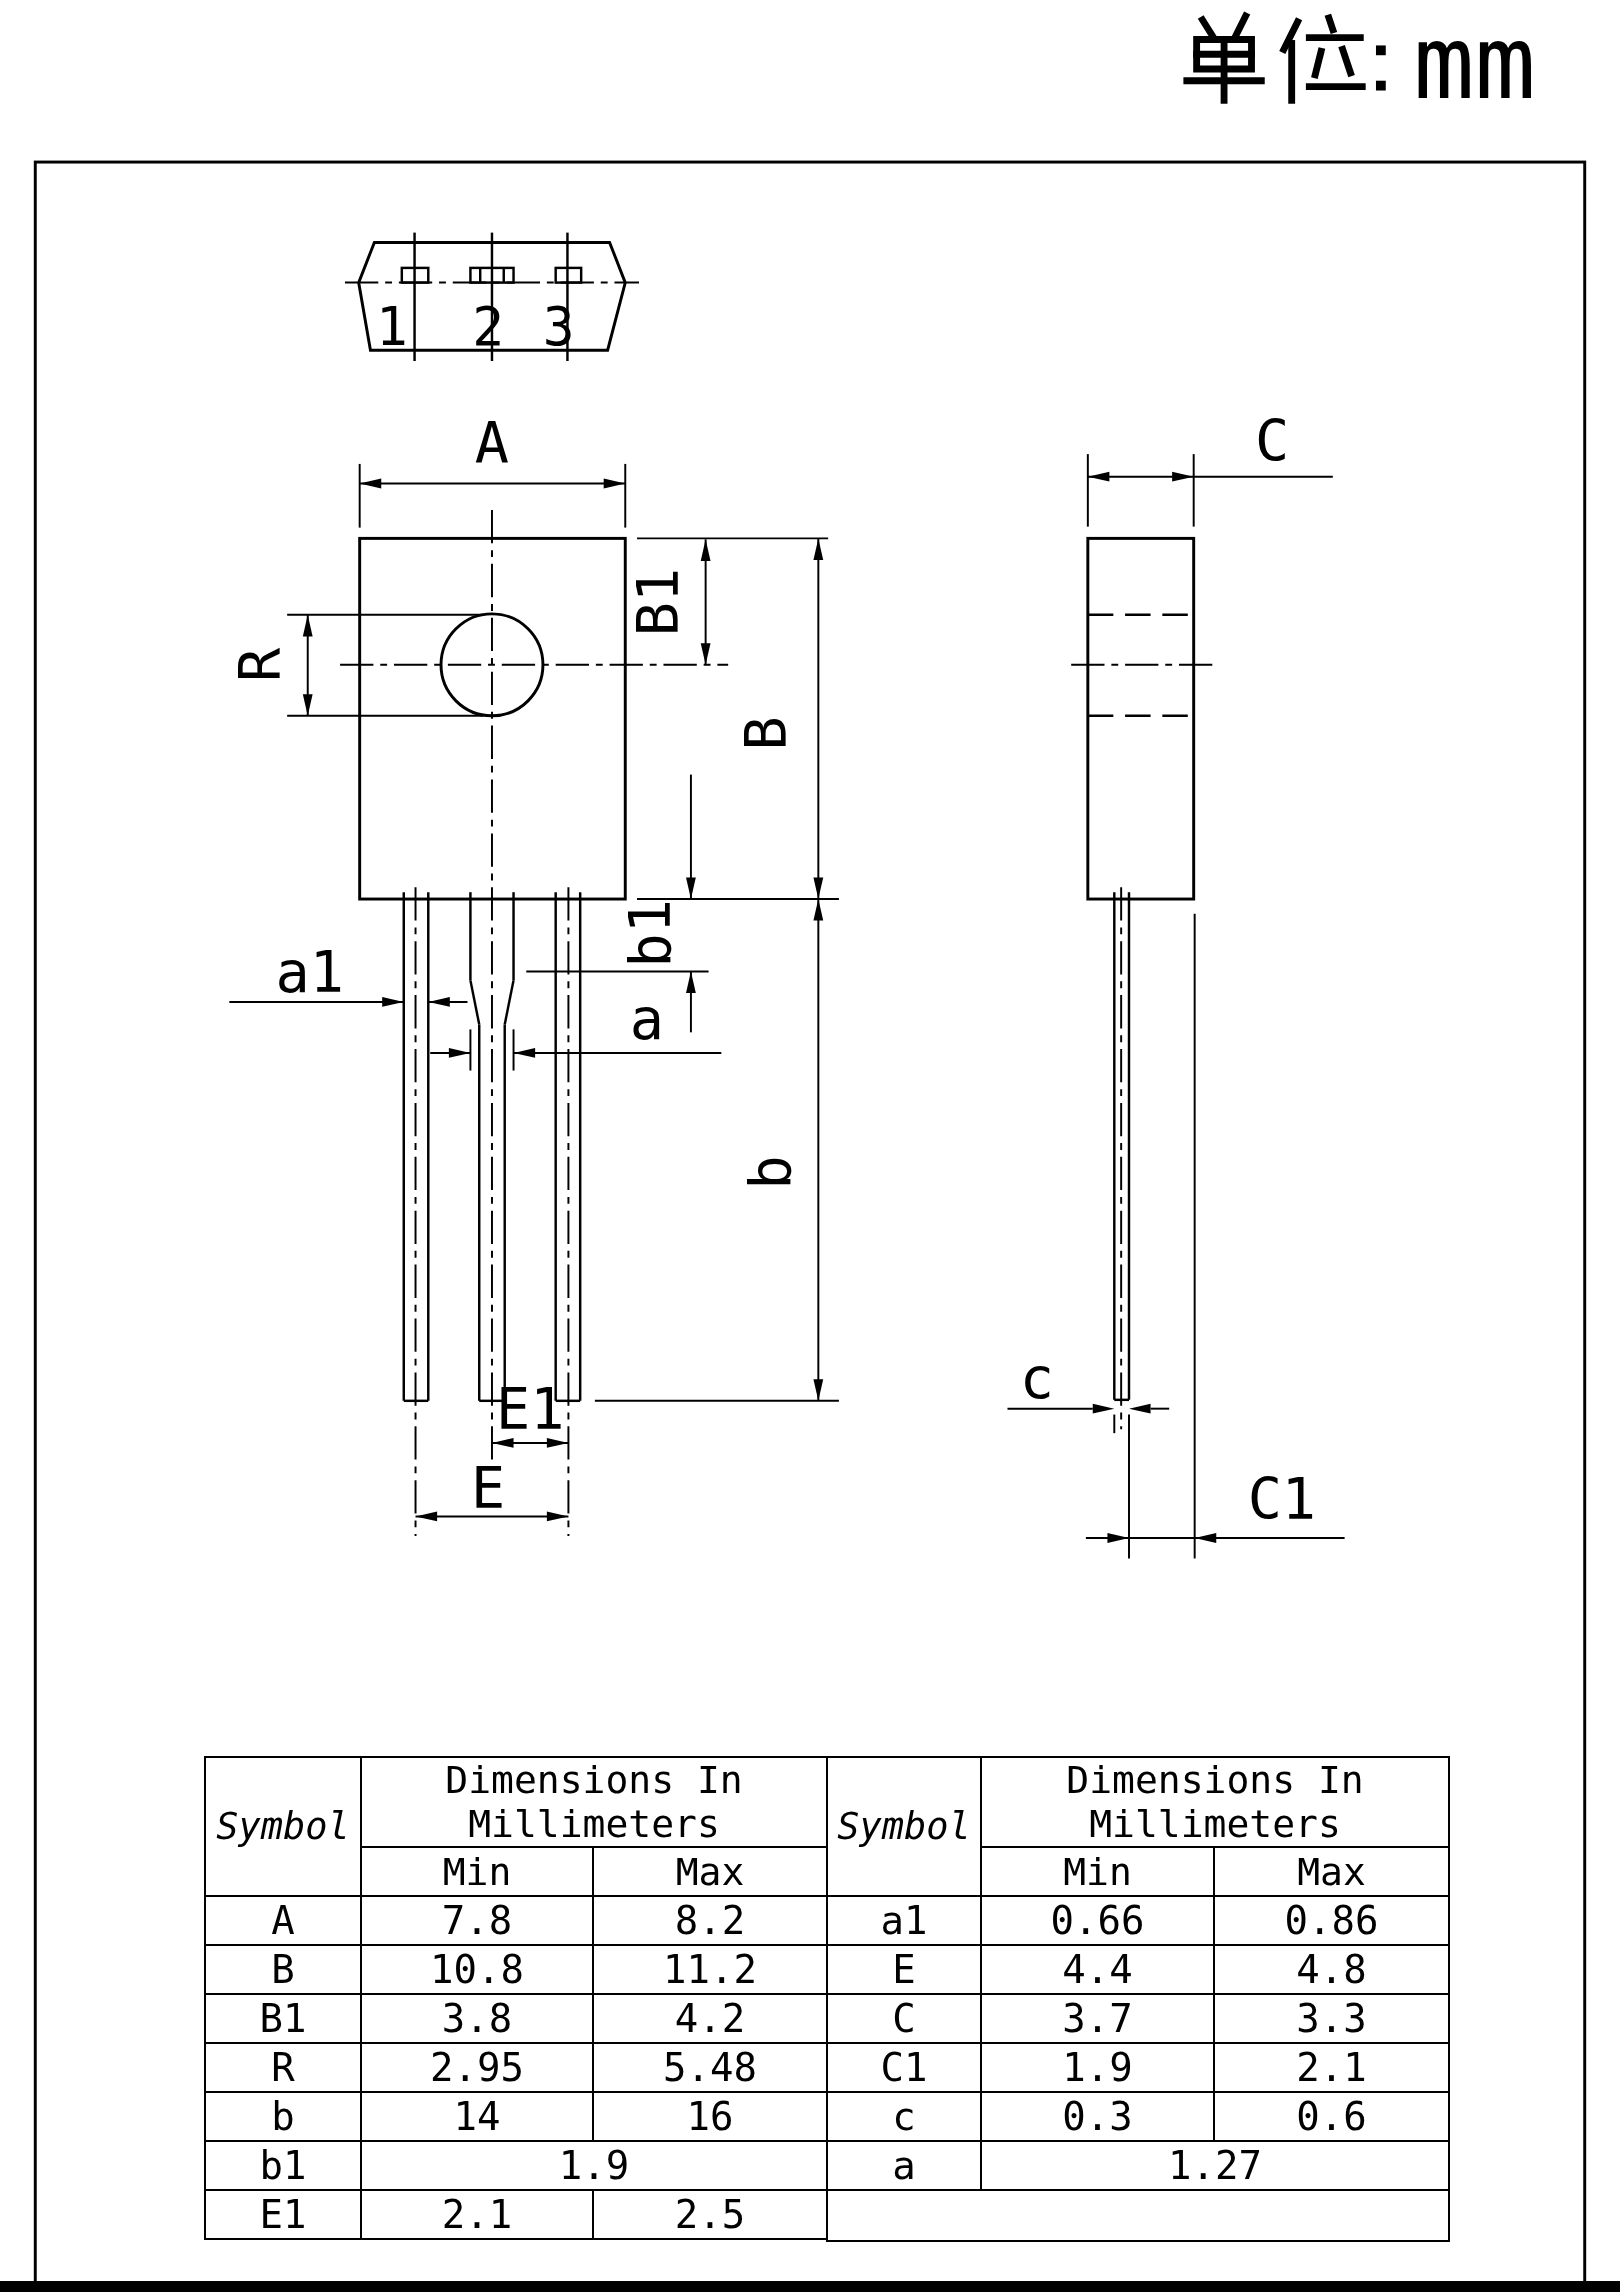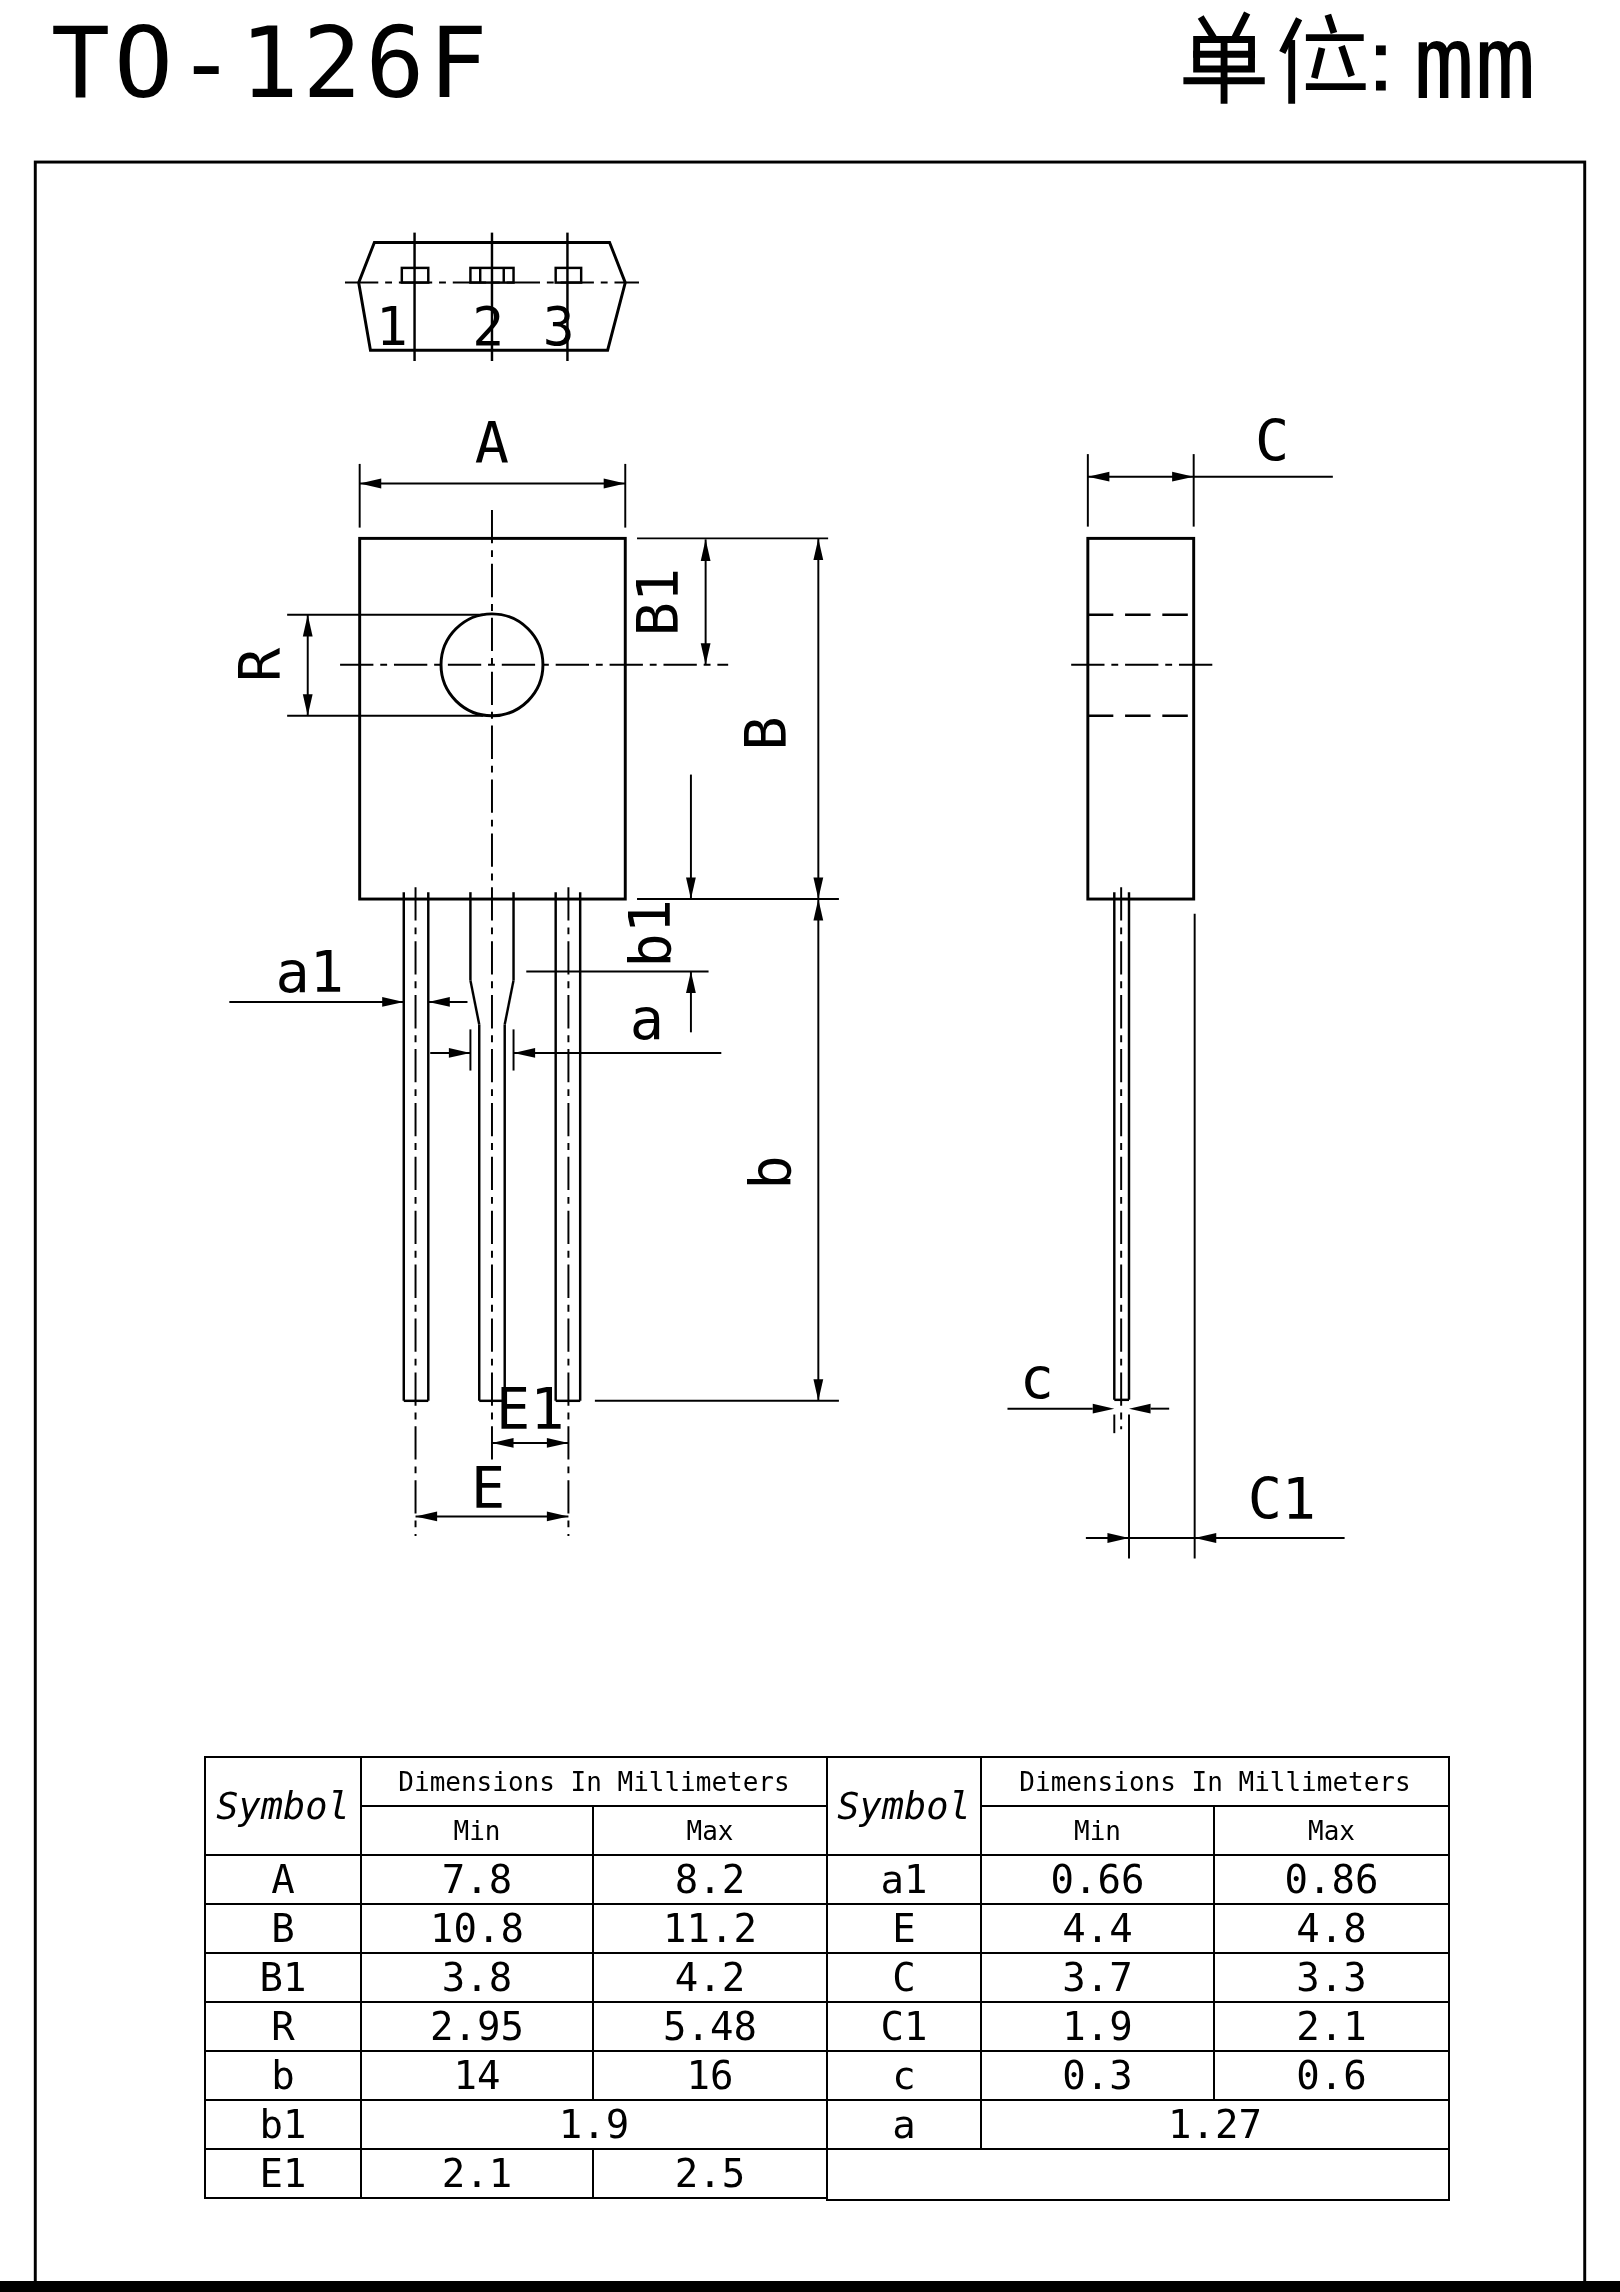--- a/index.html
+++ b/index.html
@@ -16,30 +16,29 @@
   .thin{stroke:#000;stroke-width:2;fill:none;}
   .lead{stroke:#000;stroke-width:2.5;fill:none;}
   .cl{stroke:#000;stroke-width:2;fill:none;stroke-dasharray:34 7 7 7;}
   .hid{stroke:#000;stroke-width:2.5;fill:none;stroke-dasharray:26 12;}
   .ah{fill:#000;stroke:none;}
   .cjk{stroke:#000;stroke-width:7;fill:none;stroke-linecap:square;}
   .dim-table{position:absolute;border-collapse:collapse;table-layout:fixed;
         background:transparent;border:2.9px solid #000;}
   .dim-table td{border:2px solid #000;text-align:center;vertical-align:middle;
         padding:0;font-size:39px;overflow:hidden;}
-  .dim-table td.hdr{font-size:26px;}
+  .dim-table td.hdr{font-size:38px;}
   .dim-table td.sym-hdr{font-size:37px;font-style:italic;}
   .bottom-bar{position:absolute;left:0;top:2281px;width:1620px;height:11.8px;background:#000;}
 </style>
 </head>
 <body>
 
 <div class="page">
 
-  <div class="sheet-title">TO-126F</div>
 
   <svg width="1620" height="2293" viewBox="0 0 1653 2339">
 
     <g>
       <g class="cjk">
 
         <g transform="translate(1205,14)">
           <path d="M22,6 L32,22"></path>
             <path d="M66,2 L56,22"></path>
           <path d="M16,26 H72 V56 H16 Z"></path>

